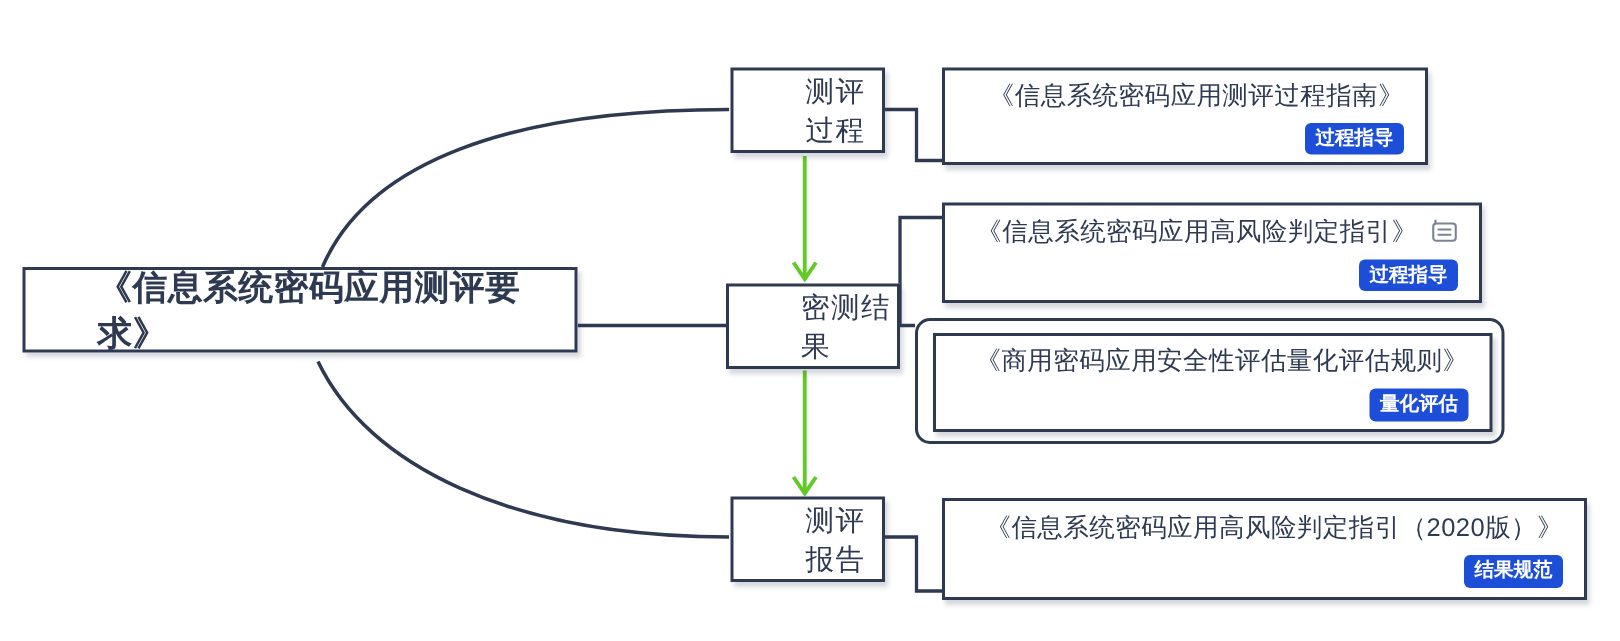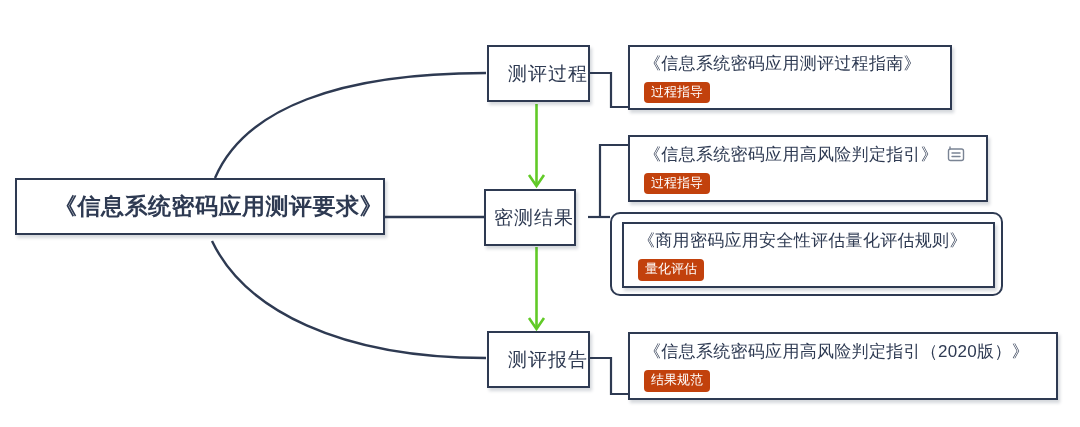--- a/index.html
+++ b/index.html
@@ -8,42 +8,42 @@
     font-family:"Liberation Sans", sans-serif;color:#2e3a52;
   }
   .connectors{position:absolute;left:0;top:0;z-index:0;}
   .boundary{
     position:absolute;left:610px;top:212px;width:393px;height:84px;
     border:2px solid #2e3a52;border-radius:10px;box-sizing:border-box;
     background:transparent;z-index:1;
   }
   .topic{
     position:absolute;background:#ffffff;border:2px solid #2e3a52;
-    box-sizing:border-box;display:flex;align-items:center;justify-content:flex-end;
-    box-shadow:2px 3px 3px rgba(46,58,82,0.20);z-index:2;
+    box-sizing:border-box;display:flex;align-items:center;justify-content:flex-start;
+    box-shadow:2px 3px 3px rgba(46,58,82,0.20);z-index:2;padding-left:48px;
   }
   .root{
     left:15px;top:178px;width:370px;height:57px;
     border-width:2.5px;font-size:23px;font-weight:600;letter-spacing:0.5px;
   }
   .branch{width:103px;height:57px;font-size:19px;font-weight:500;letter-spacing:1px;}
   .b1{left:487px;top:45px;}
-  .b2{left:484px;top:189px;width:92px;}
+  .b2{left:484px;top:189px;width:116px;}
   .b3{left:487px;top:331px;}
   .doc{
-    flex-direction:column;align-items:flex-start;justify-content:center;
+    flex-direction:column;align-items:flex-end;justify-content:center;
     padding:6px 14px;gap:7px;
   }
   .doc-title{
     font-size:17px;font-weight:500;white-space:nowrap;
     display:flex;align-items:center;gap:9px;letter-spacing:0.3px;
   }
   .badge{
-    background:#c2410c;color:#ffffff;font-size:13px;line-height:1.25;
-    padding:2px 7px 3px 7px;border-radius:4px;font-weight:400;
+    background:#1d4ed8;color:#ffffff;font-size:13px;line-height:1.25;
+    padding:2px 7px 3px 7px;border-radius:4px;font-weight:700;
   }
   .d1{left:628px;top:45px;width:324px;height:65px;}
   .d2{left:628px;top:135px;width:360px;height:67px;}
   .d3{left:622px;top:222px;width:373px;height:66px;z-index:2;}
   .d4{left:628px;top:332px;width:430px;height:68px;}
   .note-icon-svg{display:inline-block;flex:0 0 auto;}
 </style>
 </head>
 <body>
 

